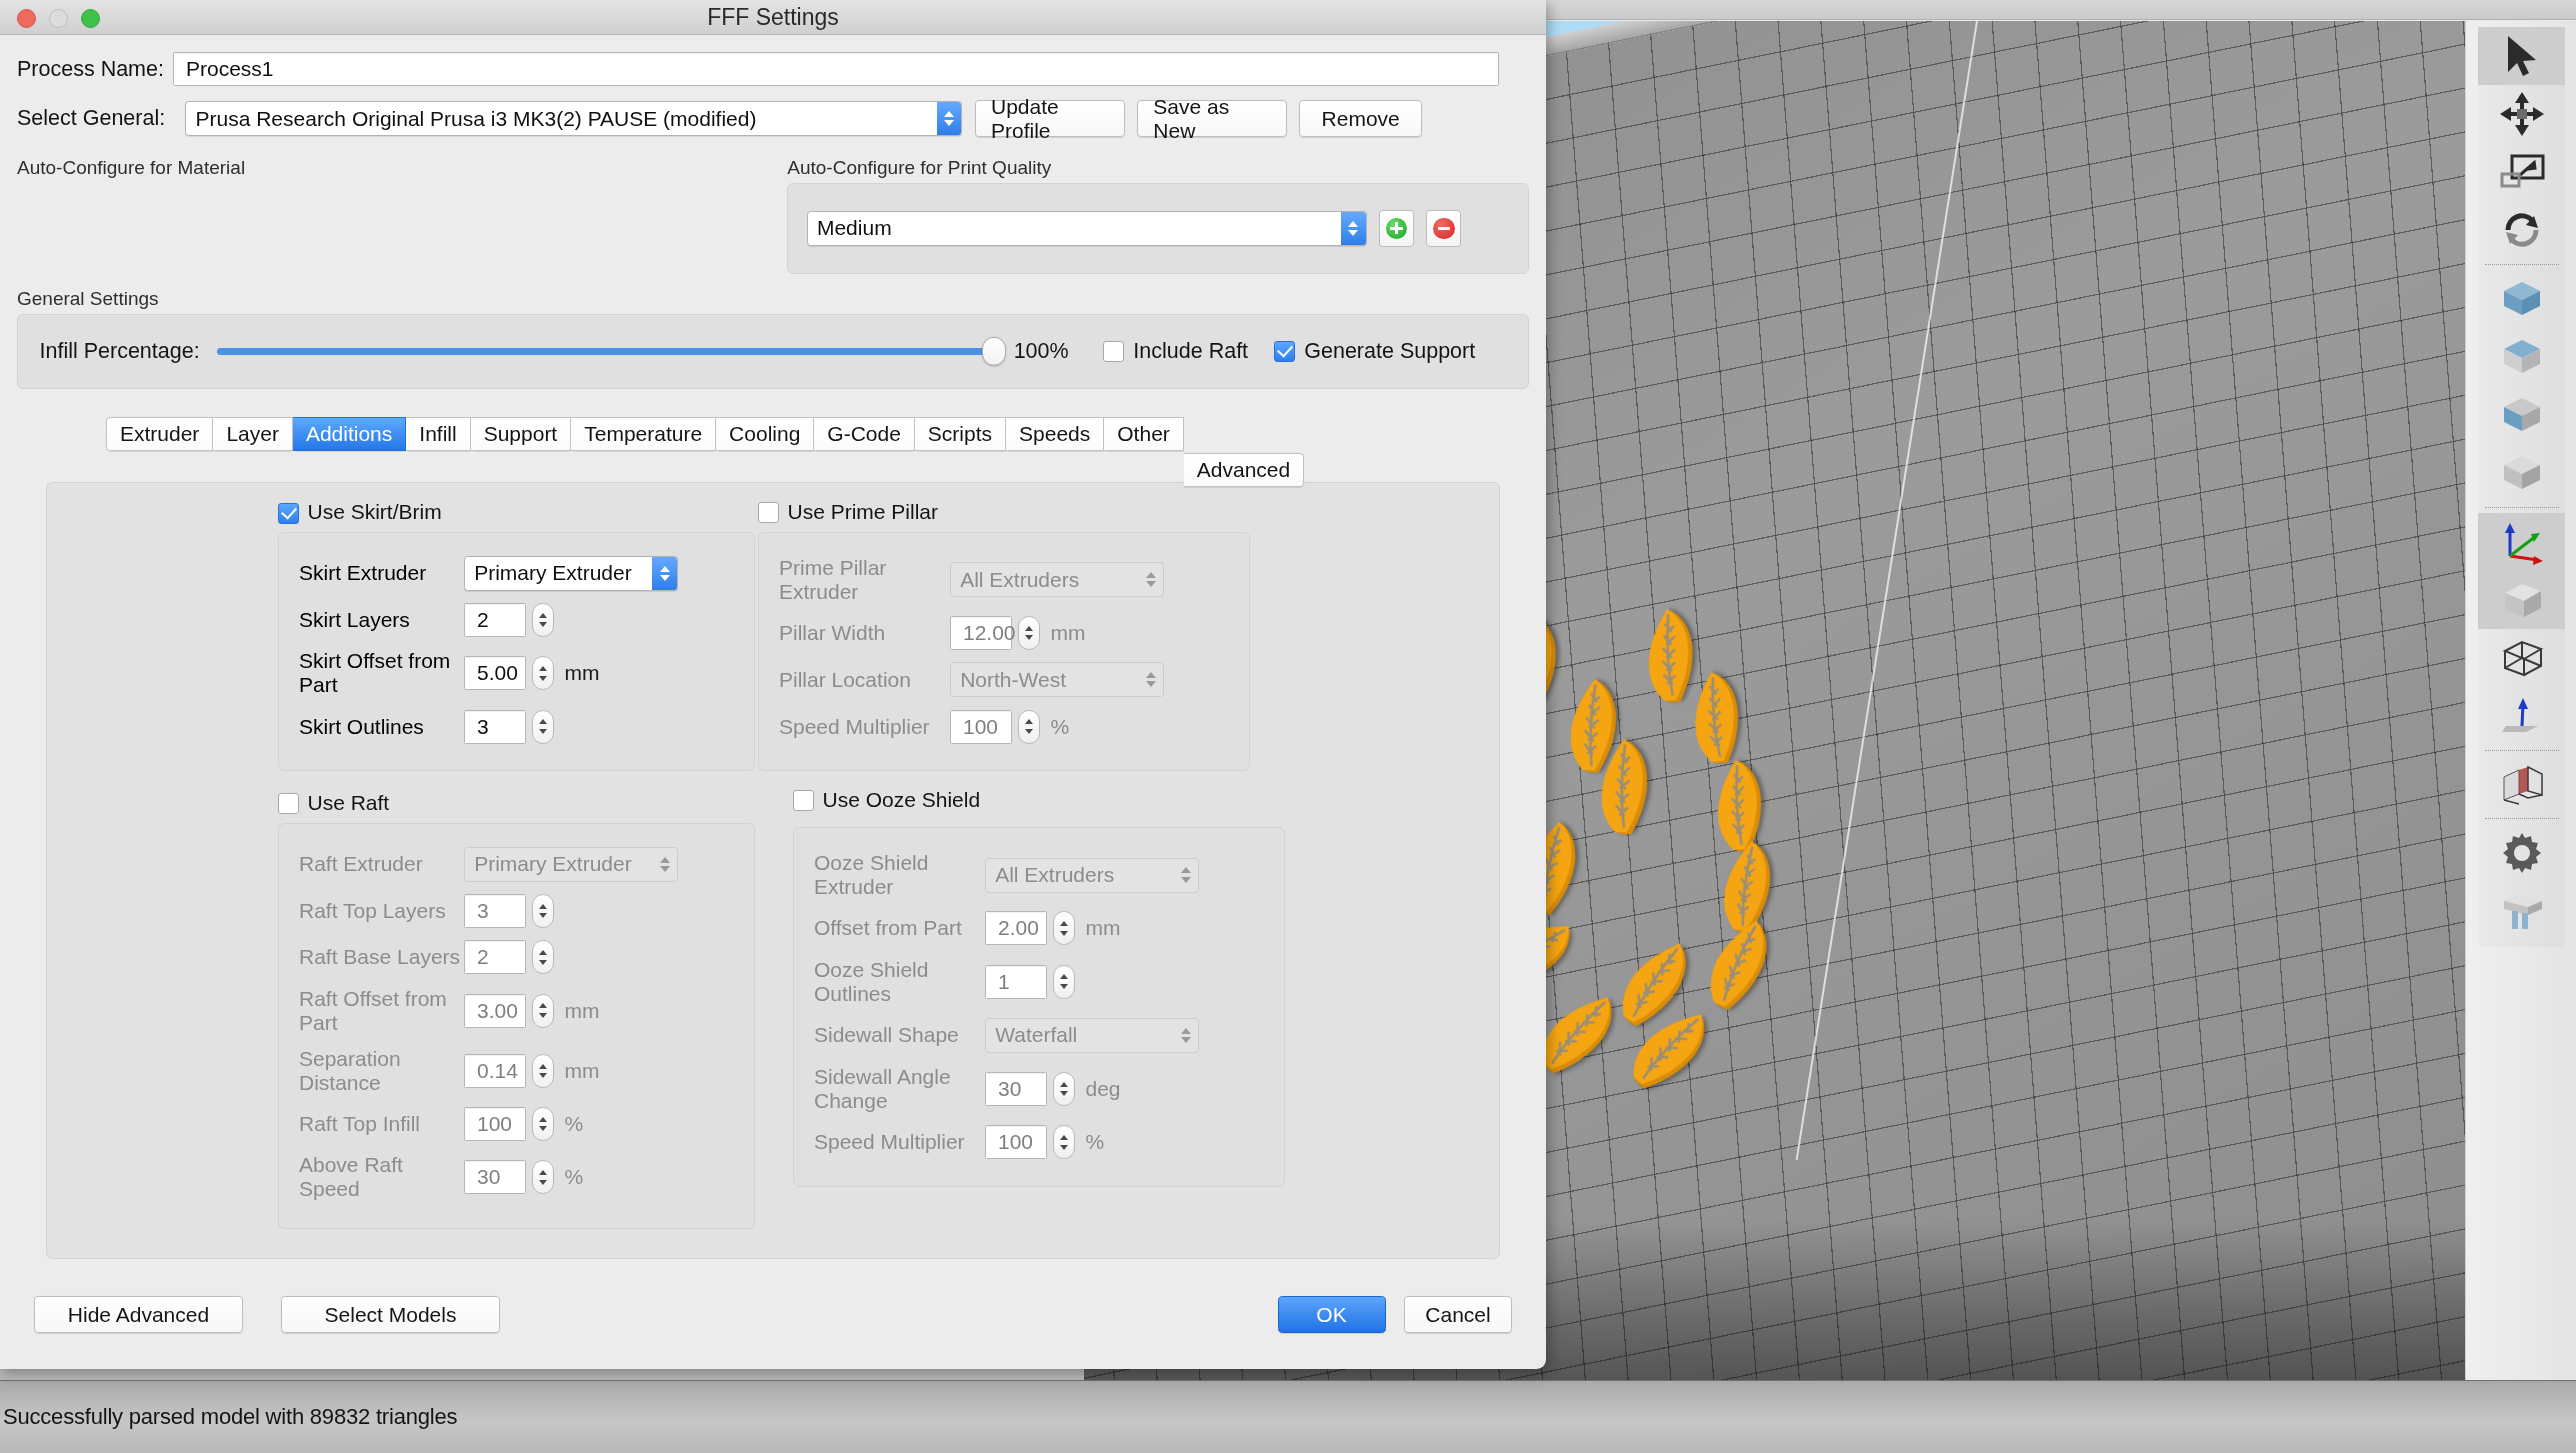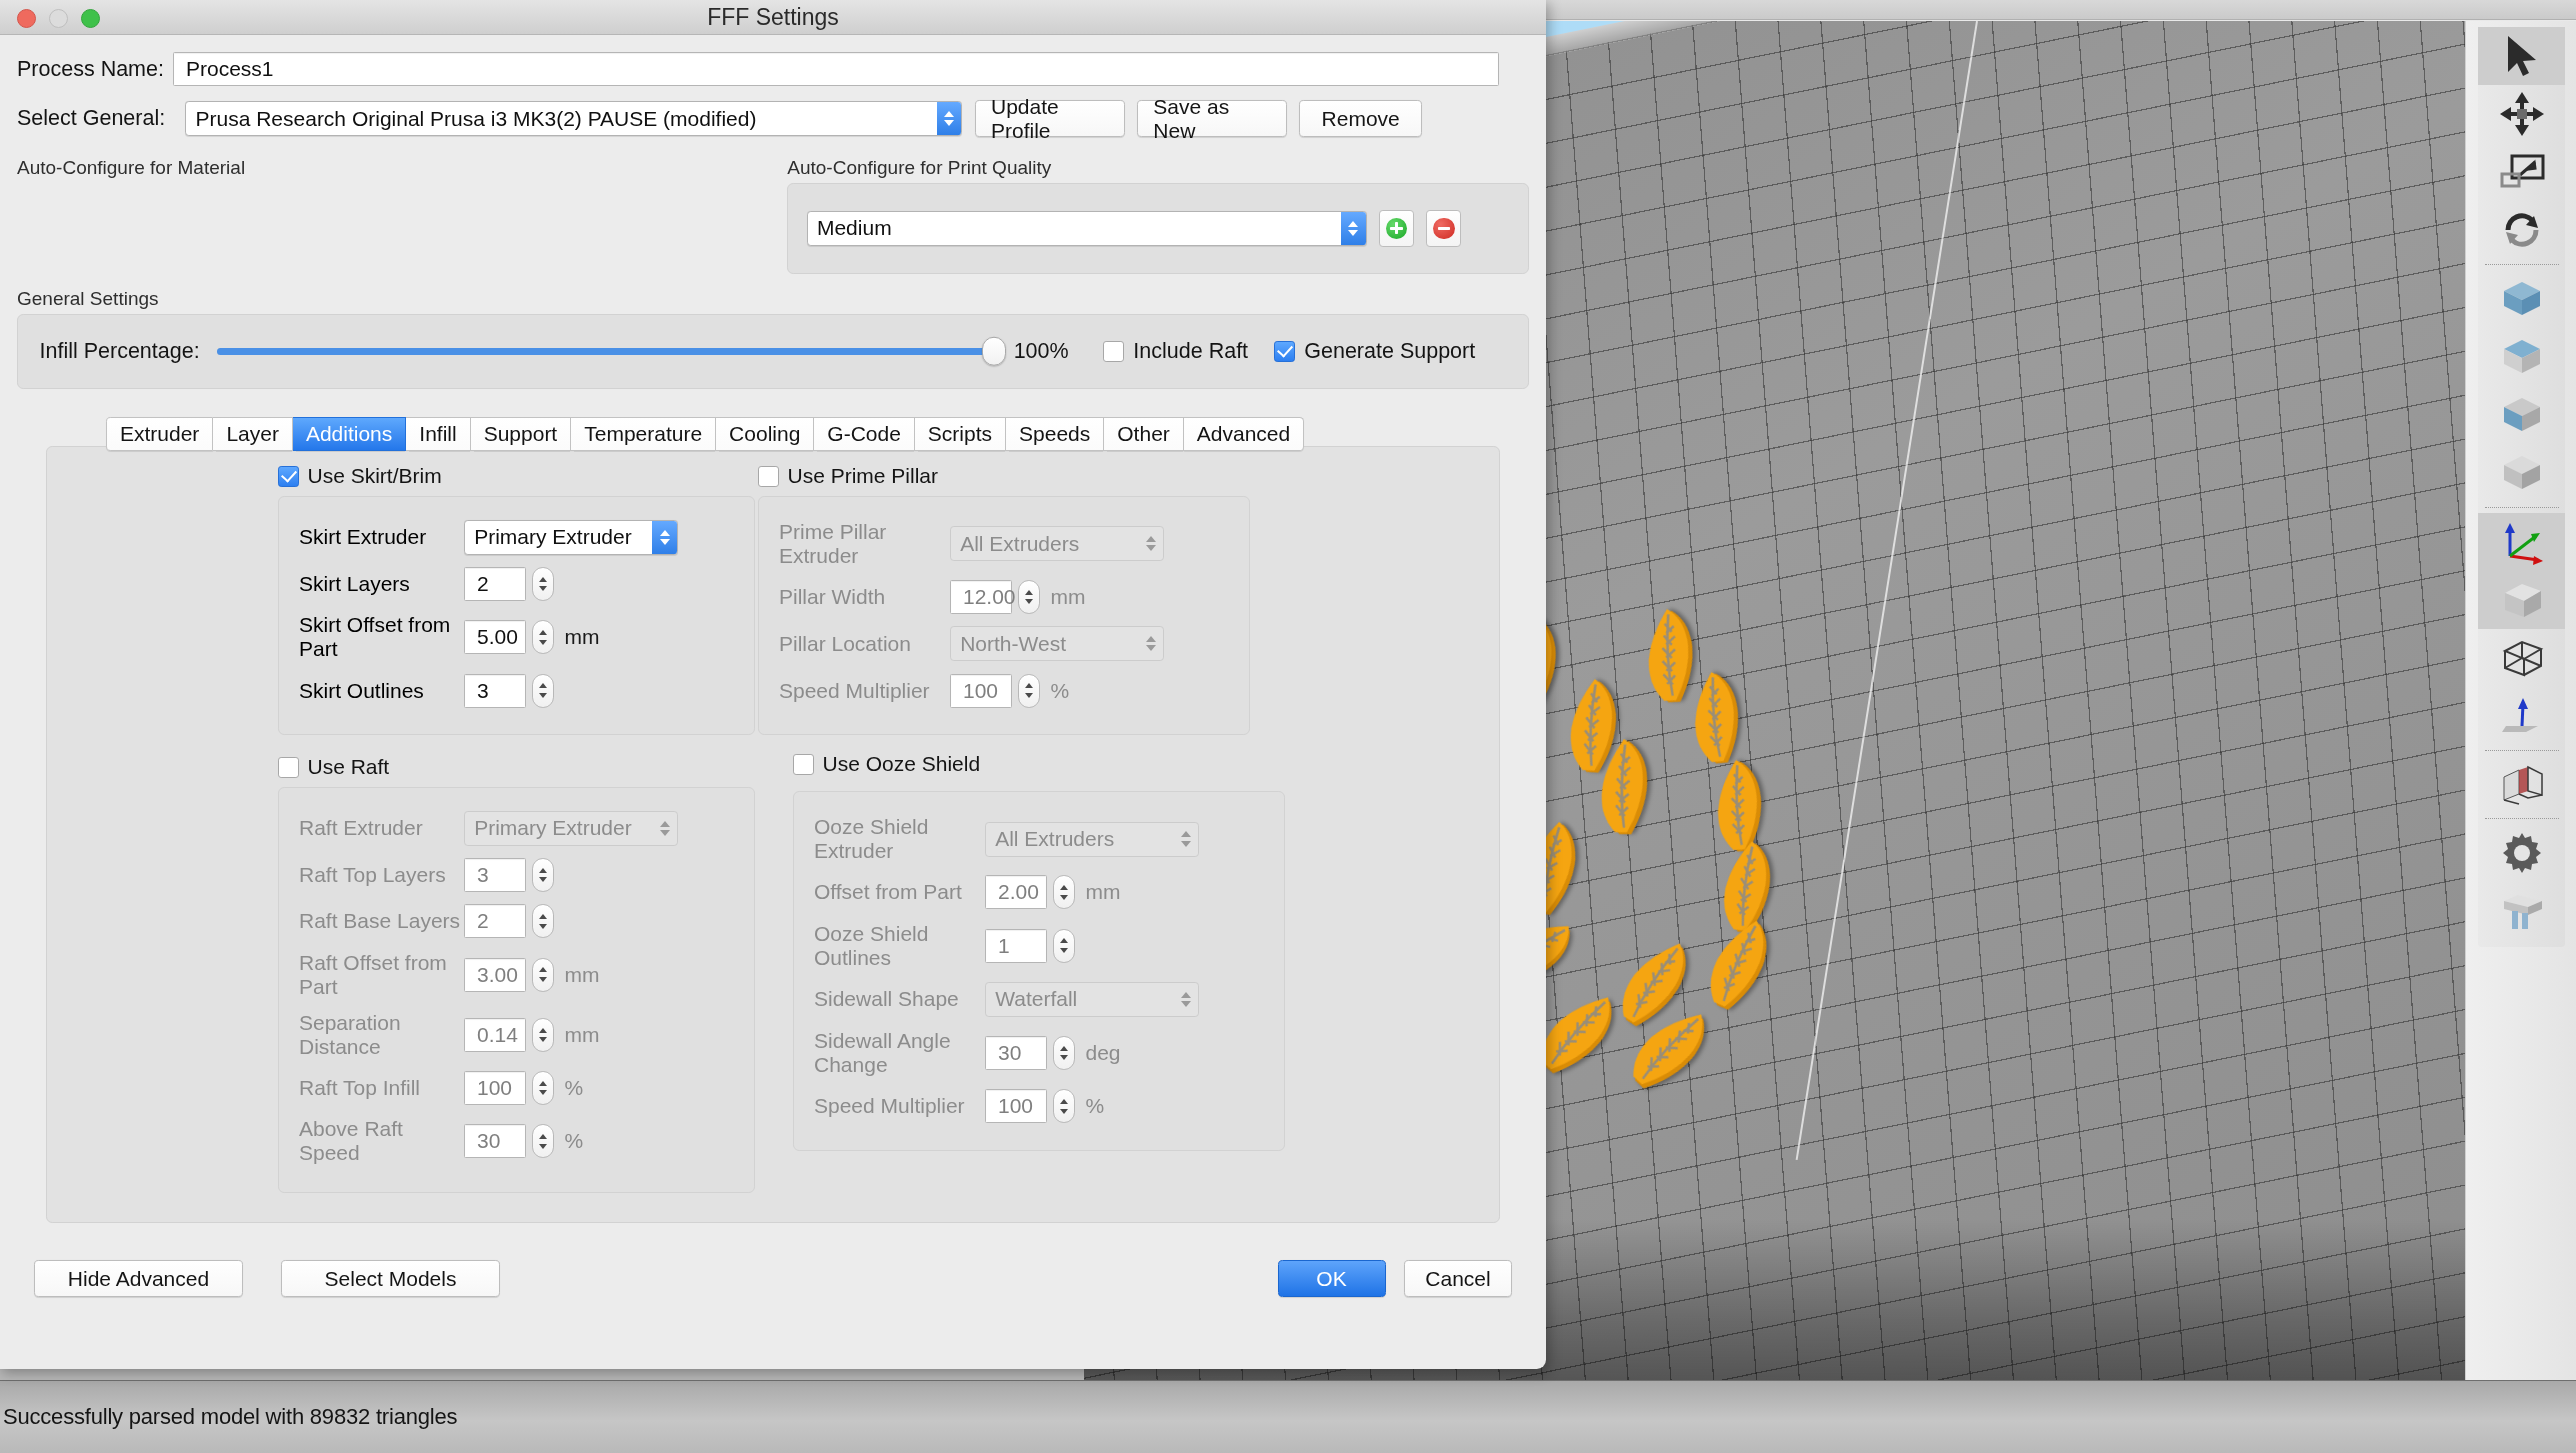--- a/index.html
+++ b/index.html
@@ -232,21 +232,21 @@
   .tabbar { display: flex; position: relative; z-index: 3; }
   .tab {
     height: 34px; padding: 12px 13px;
     display: flex; align-items: center; justify-content: center;
     font-size: 21px; color: #141414;
     background: linear-gradient(#ffffff,#fbfbfb);
     border: 0.8px solid #c2c2c2; border-left-width: 0;
     box-shadow: 0 0.8px 0.8px rgba(0,0,0,.10);
   }
   .tab:first-child { border-left-width: 0.8px; border-radius: 4.6px 0 0 4.6px; }
-  .tab:last-child  { border-radius: 0 4.6px 4.6px 0; }
+  .tab:last-child  { border-radius: 0 4.6px 4.6px 0; margin-top: 36px; }
   .tab.active { background: linear-gradient(#5ea8fd, #2477ea); color: #fff; border-color: #2270da; }
 
   .tabpanel {
     position: relative; margin-top: -4.6px;
     background: #e2e2e2;
     border: 0.8px solid #d2d2d2; border-radius: 6.2px;
     height: 777px;
   }
 
   
@@ -1170,21 +1170,21 @@
             </div>
             <div class="tab">
               <span>Advanced</span>
             </div>
           </div>
       </div>
 
       <div class="tabpanel" style="margin-left:29px; margin-right:29px;">
 
         <div style="position:absolute; left:231px; top:17px; width:477px;">
-          <div style="display:flex; align-items:center; gap:8.5px; margin-bottom:7.7px;">
+          <div style="display:flex; align-items:flex-end; gap:8.5px; margin-bottom:7.7px;">
             <span class="cb on"></span>
             <span class="lbl" style="font-size:21px;">Use Skirt/Brim</span>
           </div>
           <div class="gbox" id="skirt-box" style="padding:23px 20px 14px 20px;">
               <div class="field-row">
                 <span class="field-label" style="width: 165px;">Skirt Extruder</span>
                 <div class="popup" style="width: 214px;">
                   <span>Primary Extruder</span>
                   <span class="arrows">
                     <i class="up"></i>

